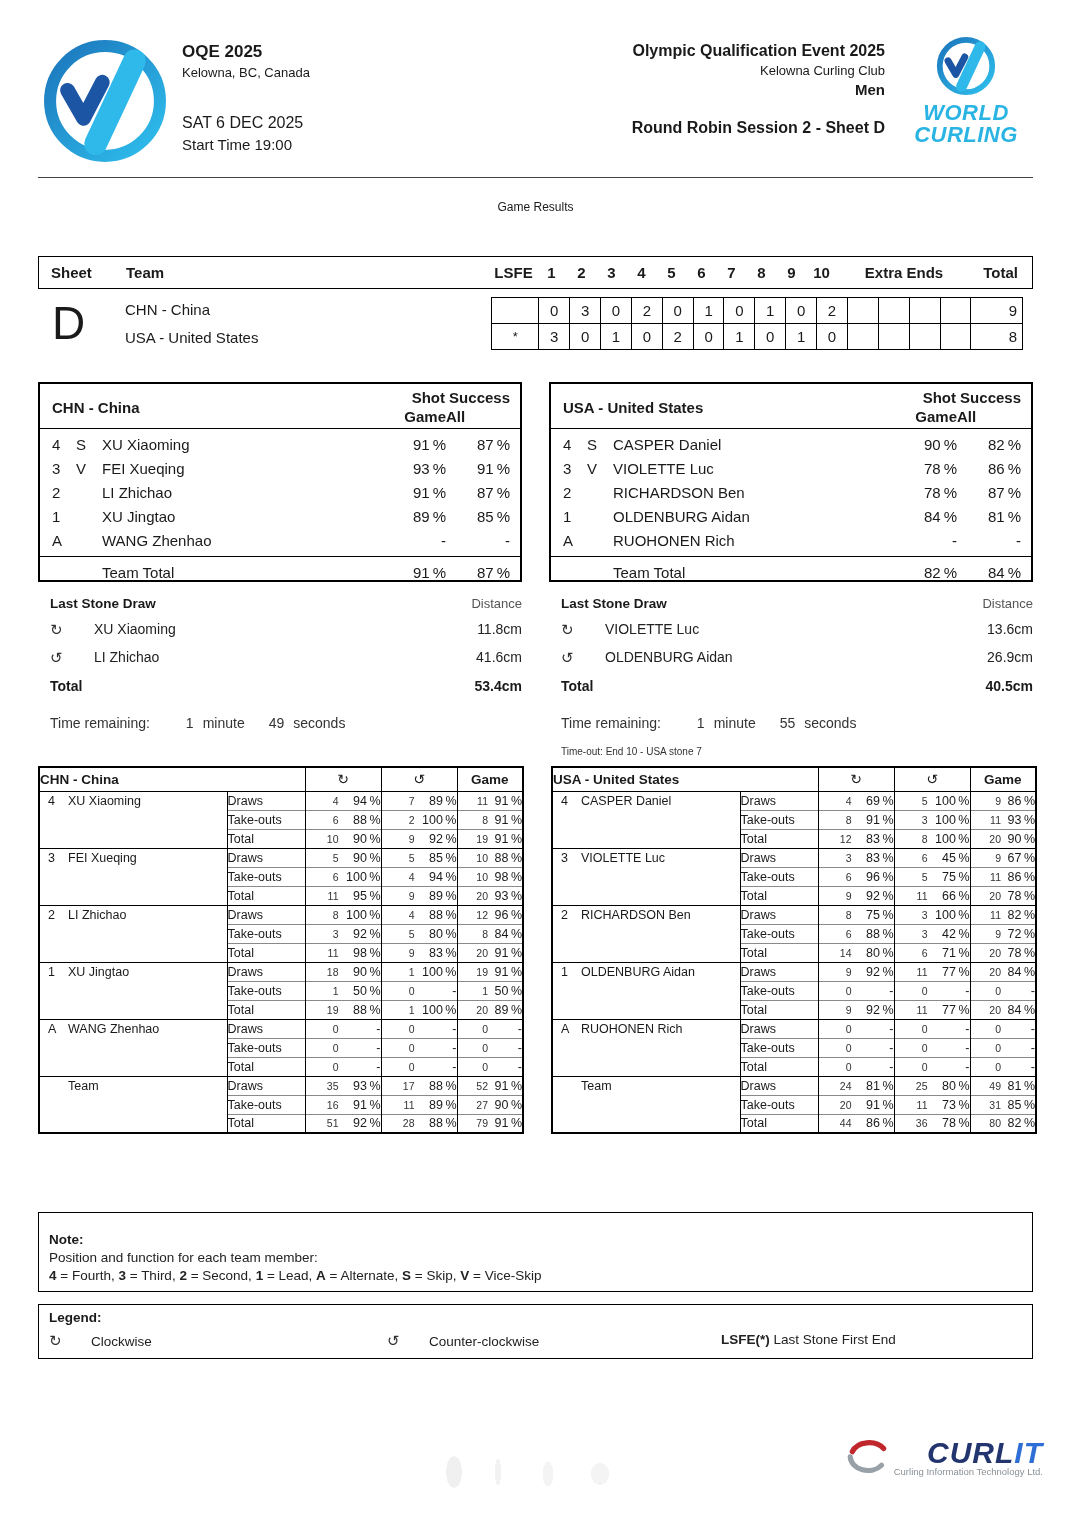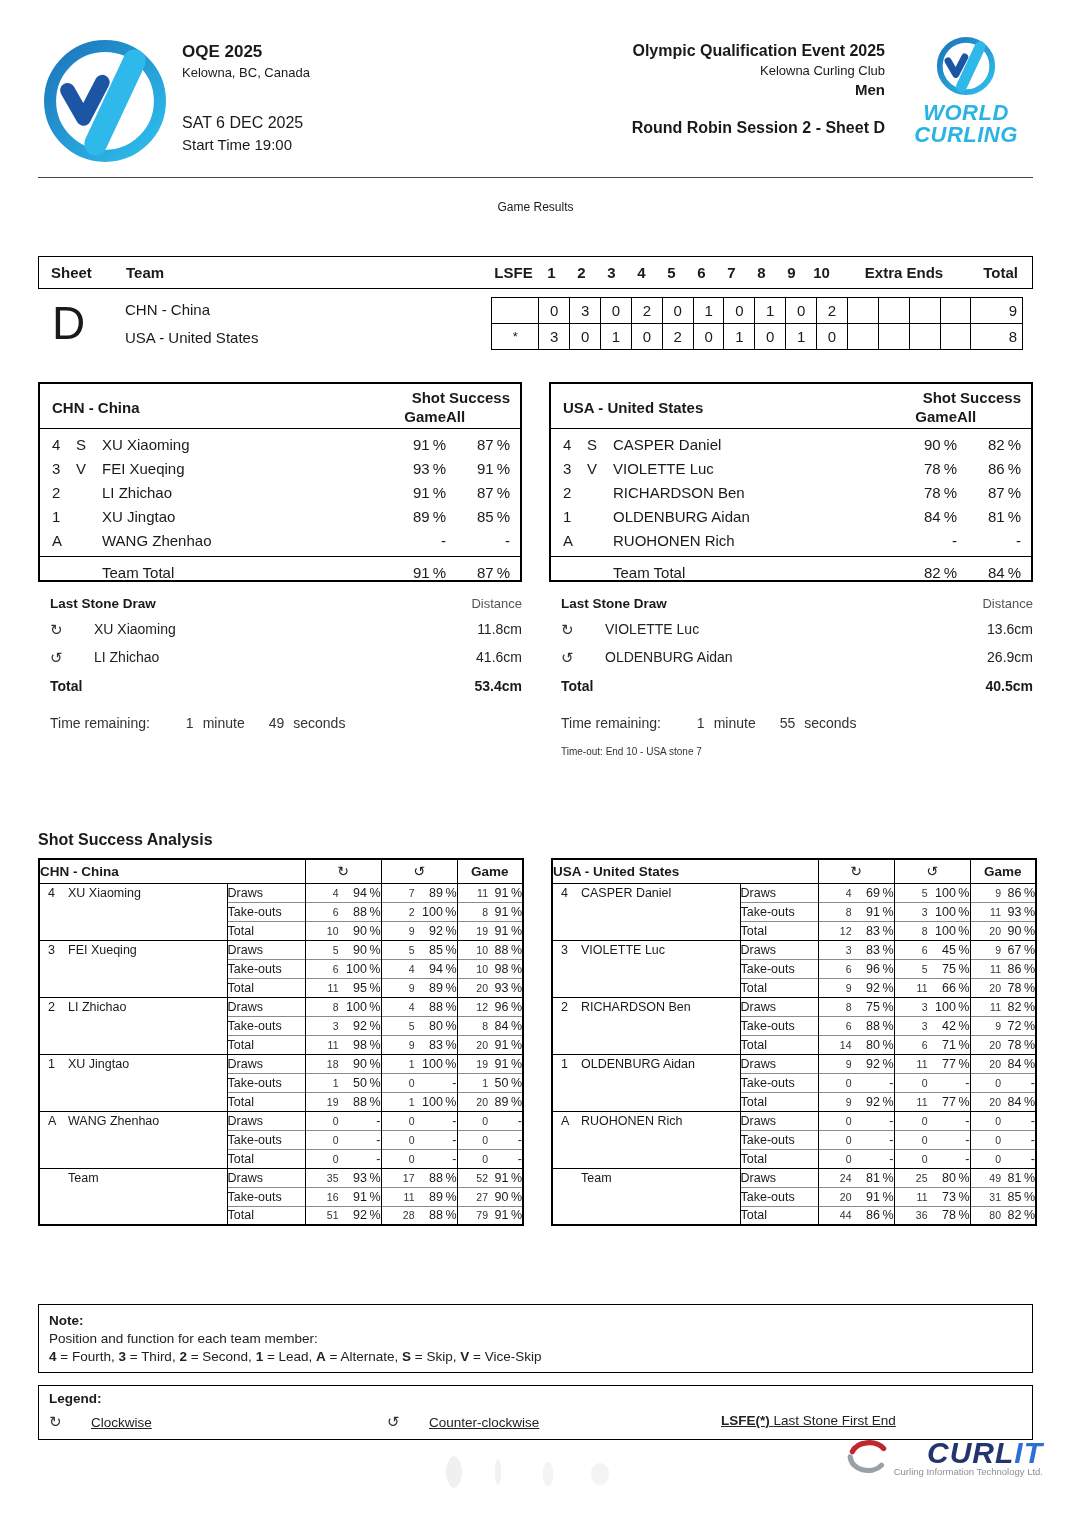--- a/index.html
+++ b/index.html
@@ -103,27 +103,27 @@
   td.an-name { vertical-align:top; line-height:19px; }
   .an-pos { display:inline-block; width:28px; padding-left:8px; }
   .an-pname { }
   td.an-type { padding-left:6px; }
   td.an-stat { text-align:right; padding-right:5px; white-space:nowrap; }
   .an-n { display:inline-block; width:30px; text-align:right; font-size:10.5px; color:#333; }
   .an-p { display:inline-block; width:42px; text-align:right; }
   td.an-gstat .an-p { width:34px; }
 
   
-  .note-box { border:1.5px solid #000; margin-top:78px; padding:8px 10px 8px; font-size:13.5px; }
+  .note-box { border:1.5px solid #000; margin-top:78px; padding:19px 10px 8px; font-size:13.5px; }
   .note-title { font-weight:bold; }
   .note-line { margin-top:3px; color:#222; }
   .note-items { margin-top:3px; color:#222; }
   .legend-box { border:1.5px solid #000; margin-top:12px; padding:5px 10px 8px; font-size:13.5px; }
   .legend-title { font-weight:bold; }
-  .legend-items { display:flex; margin-top:7px; color:#222;text-decoration:underline; }
+  .legend-items { display:flex; margin-top:7px; color:#222; }
   .legend-item1 { width:338px; } .legend-item2 { width:334px; }
   .lg-icon { display:inline-block; width:42px; font-size:15px; color:#333; }
   .footer { border-top:1.5px solid #555; margin-top:15px; padding-top:5px; display:flex;
             font-size:11.5px; color:#222; }
   .f-left { width:330px; }
   .f-center { flex:1; text-align:center; }
   .f-url { margin-right:34px; }
   .f-page { width:52px; text-align:right; }
 
   .curlit { position:absolute; right:28px; top:1438px; display:flex; align-items:flex-start; }
@@ -437,21 +437,20 @@
           <span class="tr-v">1</span>
           <span class="tr-u">minute</span>
           <span class="tr-v">55</span>
           <span class="tr-u">seconds</span>
         </div>
         <div class="timeout">Time-out: End 10 - USA stone 7</div>
       </div>
     </div>
   </div>
 
-  <div class="an-title">Shot Success Analysis</div>
   <div class="cols an-cols">
     <table class="an-table">
       <colgroup>
           <col style="width:188px">
           <col style="width:78px">
           <col style="width:76px">
           <col style="width:76px">
           <col style="width:66px">
         </colgroup>
       <thead>

